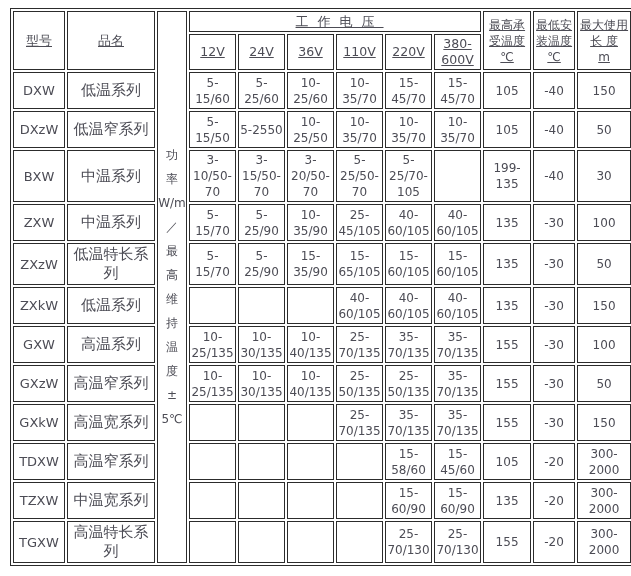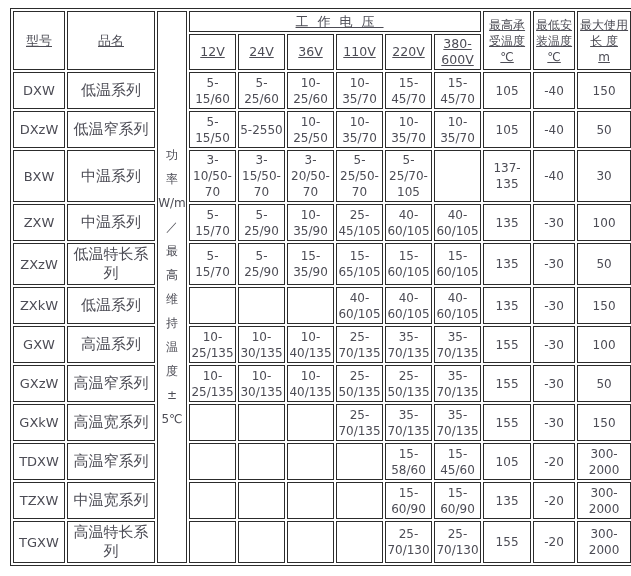--- a/index.html
+++ b/index.html
@@ -127,21 +127,21 @@
       </tr>
       <tr class="data-row">
         <td class="model">BXW</td>
         <td class="name">中温系列</td>
         <td class="num">3-10/50-70</td>
         <td class="num">3-15/50-70</td>
         <td class="num">3-20/50-70</td>
         <td class="num">5-25/50-70</td>
         <td class="num">5-25/70-105</td>
         <td class="num"></td>
-        <td class="num">137-135</td>
+        <td class="num">199-135</td>
         <td class="num">-40</td>
         <td class="num">30</td>
       </tr>
       <tr class="data-row">
         <td class="model">ZXW</td>
         <td class="name">中温系列</td>
         <td class="num">5-15/70</td>
         <td class="num">5-25/90</td>
         <td class="num">10-35/90</td>
         <td class="num">25-45/105</td>

